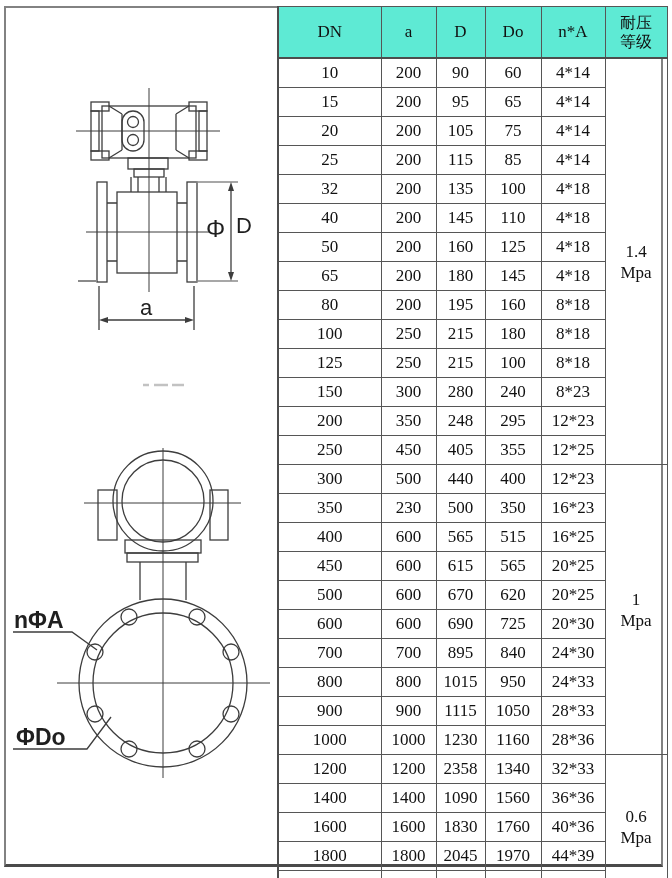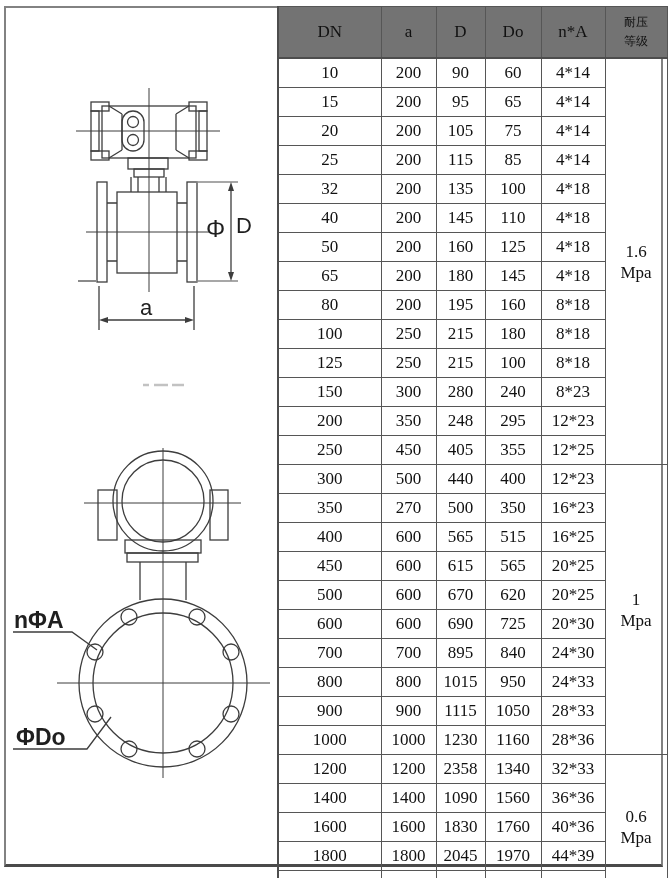--- a/index.html
+++ b/index.html
@@ -36,26 +36,26 @@
   table.dims th, table.dims td{
     border:1px solid #565656;
     text-align:center;
     vertical-align:middle;
     padding:0;
     font-weight:normal;
     font-size:17px;
     overflow:hidden;
   }
   table.dims th{
-    background:#737373;
+    background:#5eead4;
     height:50px;
     border-bottom:2px solid #4d4d4d;
     font-size:17px;
   }
-  table.dims th.cjk{ font-size:12px; line-height:19px;}
+  table.dims th.cjk{ font-size:16px; line-height:19px;}
   table.dims td{ height:28px; }
   table.dims{ border-left:2px solid #4d4d4d; }
   .pressure-cell div{ line-height:21px; font-size:17px;}
   col.c-dn{width:103px;} col.c-a{width:55px;} col.c-d{width:49px;}
   col.c-do{width:56px;} col.c-na{width:64px;} col.c-p{width:62px;}
 </style>
 </head>
 <body>
 
 <div class="page">
@@ -176,21 +176,21 @@
         </tr>
       </thead>
       <tbody>
           <tr>
             <td>10</td>
             <td>200</td>
             <td>90</td>
             <td>60</td>
             <td>4*14</td>
             <td rowspan="14" class="pressure-cell">
-              <div>1.6</div>
+              <div>1.4</div>
               <div>Mpa</div>
             </td>
           </tr>
           <tr>
             <td>15</td>
             <td>200</td>
             <td>95</td>
             <td>65</td>
             <td>4*14</td>
           </tr>
@@ -284,21 +284,21 @@
             <td>440</td>
             <td>400</td>
             <td>12*23</td>
             <td rowspan="10" class="pressure-cell">
               <div>1</div>
               <div>Mpa</div>
             </td>
           </tr>
           <tr>
             <td>350</td>
-            <td>270</td>
+            <td>230</td>
             <td>500</td>
             <td>350</td>
             <td>16*23</td>
           </tr>
           <tr>
             <td>400</td>
             <td>600</td>
             <td>565</td>
             <td>515</td>
             <td>16*25</td>

